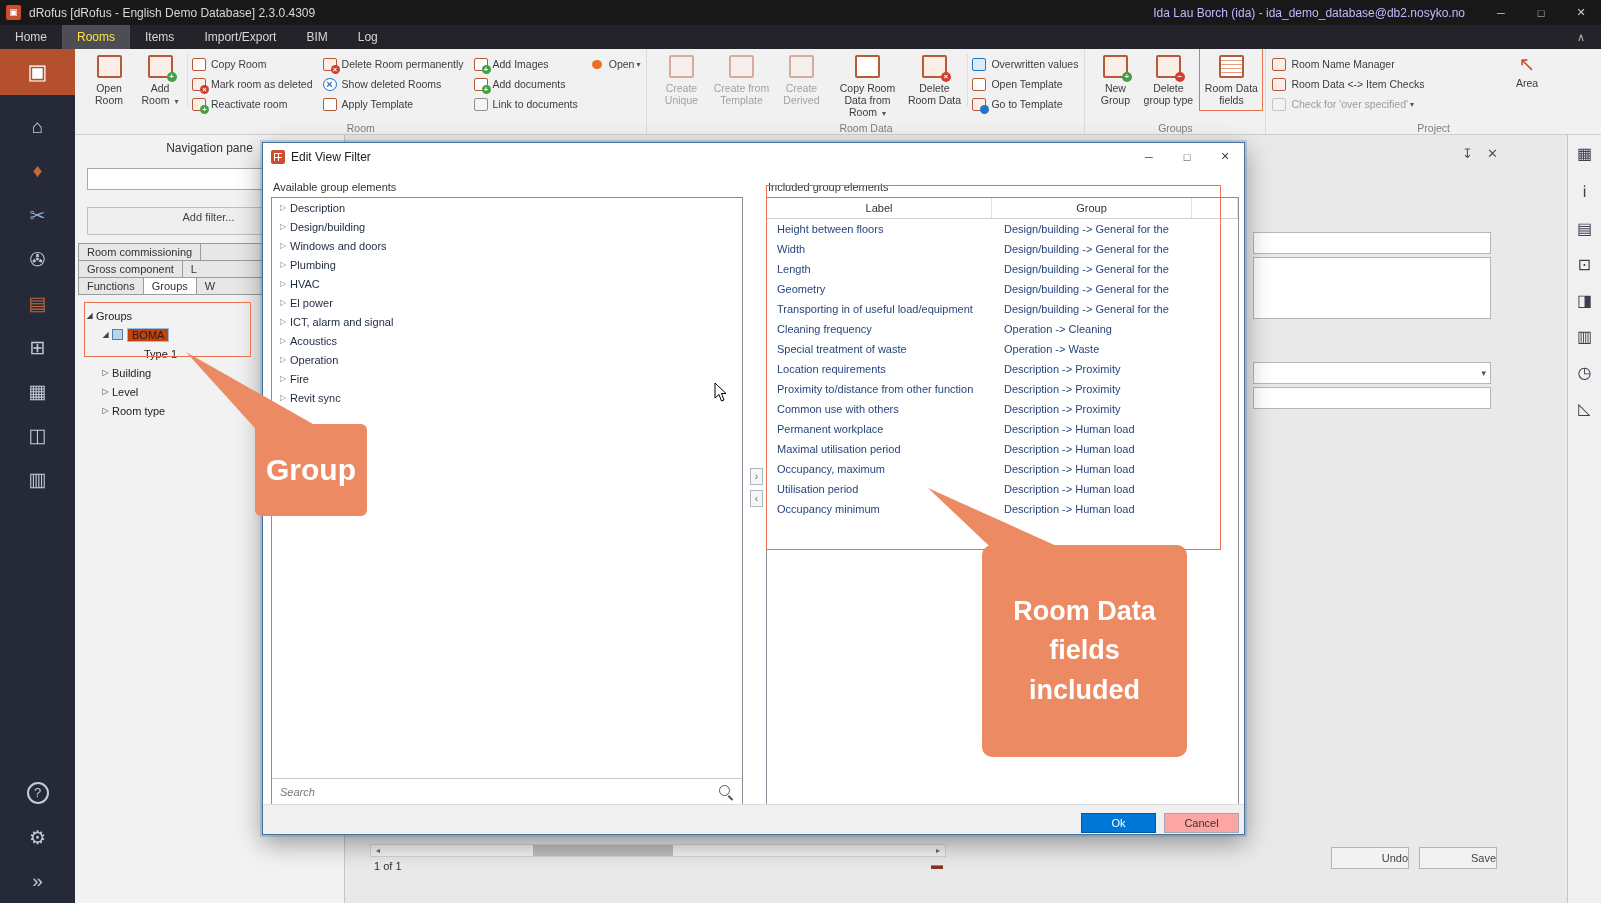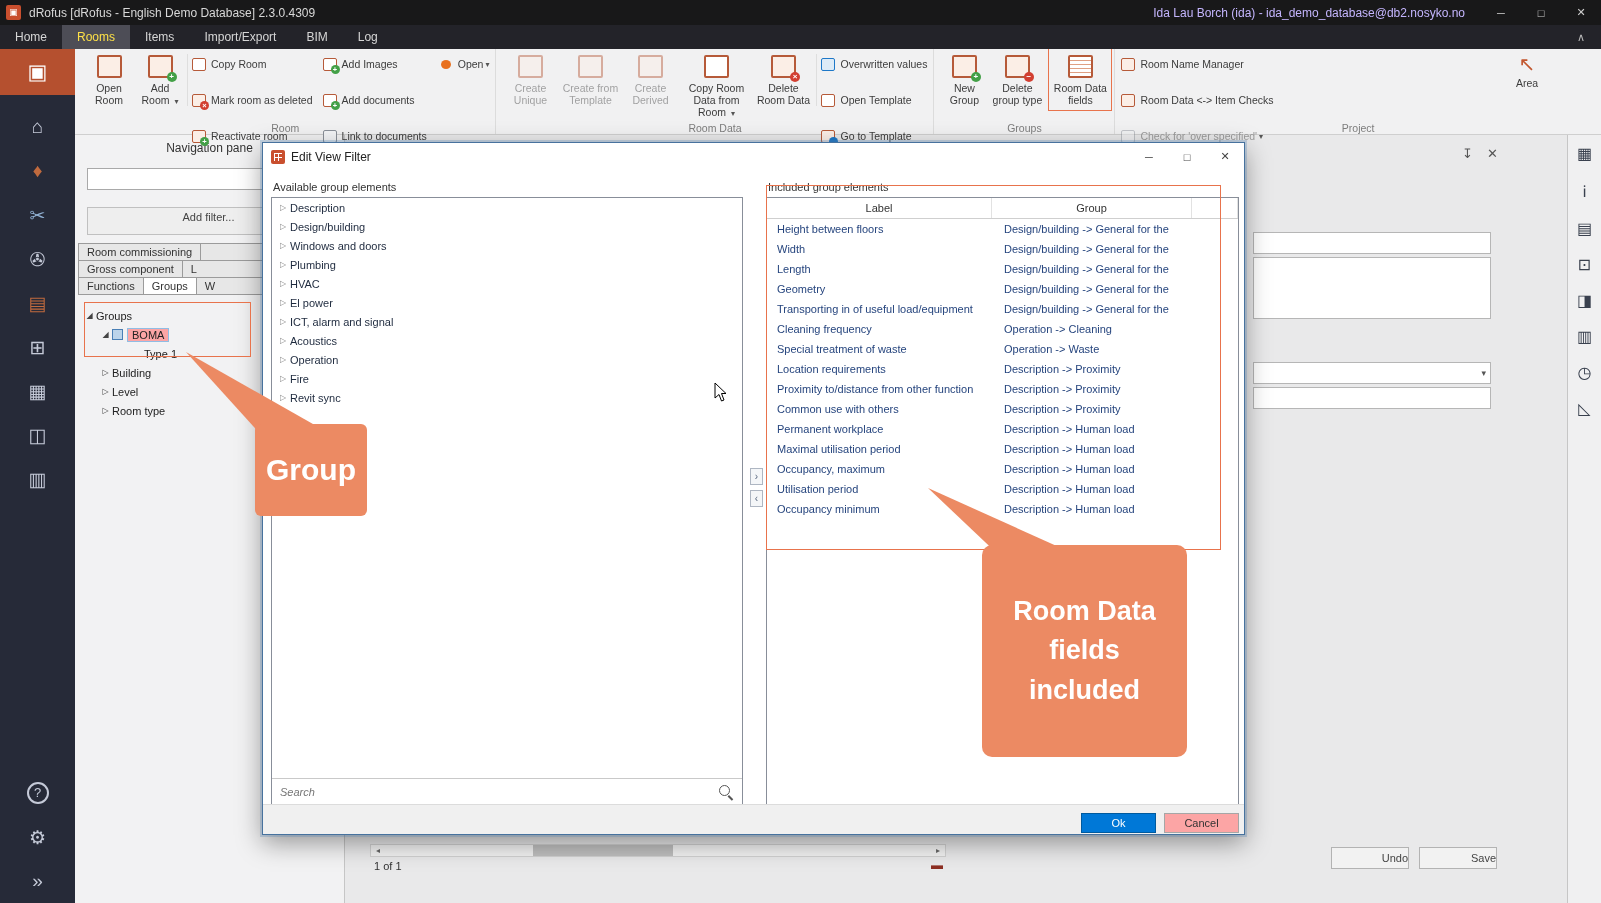--- a/index.html
+++ b/index.html
@@ -37,21 +37,21 @@
 
   
   .ribbon { position:absolute; left:75px; top:49px; right:0; height:86px; background:#f1f1f2;
             border-bottom:1px solid #cfcfcf; display:flex; z-index:3; }
   .rsec { position:relative; display:flex; align-items:flex-start; padding:3px 6px 14px 6px; border-right:1px solid #dcdcdc; }
   .rsec-label { position:absolute; bottom:0; left:0; right:0; text-align:center; font-size:10.5px; color:#7d7d7d; }
   .vsep { width:1px; background:#dedede; align-self:stretch; margin:2px 4px 14px 4px; }
   .bigbtn { width:56px; text-align:center; font-size:10.5px; color:#3c3c3c; line-height:1.15; padding:1px 1px; }
   .bigbtn.disabled { opacity:.45; }
   .bigbtn.hl { outline:1.5px solid #e8734c; outline-offset:3px; }
-  .smallcol { display:flex; flex-direction:column; gap:20px; padding-top:4px; }
+  .smallcol { display:flex; flex-direction:column; gap:4px; padding-top:4px; }
   .smallitem { display:flex; align-items:center; font-size:10.5px; color:#3c3c3c; height:16px; white-space:nowrap; }
   .smallitem.disabled { color:#9b9b9b; }
   .smallitem.disabled .ric { opacity:.45; }
   .slabel { }
   .bcaret, .scaret { font-size:8px; color:#555; margin-left:2px; }
 
   
   .ric { position:relative; display:inline-block; }
   .ric.lg { width:25px; height:23px; margin:2px auto 4px; display:block; }
   .ric.sm { width:14px; height:13px; margin-right:5px; flex:0 0 14px; }
@@ -90,21 +90,21 @@
   .np-tab { border:1px solid #9b9b9b; background:#e7e7e7; padding:0 8px; line-height:16px; font-size:11px;
             color:#333; margin-right:-1px; white-space:nowrap; overflow:hidden; }
   .np-tab.active { background:#fff; }
   .np-tab.fill { flex:1; }
   .np-tree { position:absolute; left:4px; top:171px; right:2px; }
   .tnode { height:19px; display:flex; align-items:center; color:#222; }
   .tarrow { width:13px; text-align:center; color:#444; font-size:8px; flex:0 0 13px; }
   .tspacer { width:13px; flex:0 0 13px; }
   .gt-icon { width:11px; height:11px; background:#bcd4ea; border:1px solid #4a7fb5; margin-right:4px; }
   .tlabel {}
-  .tlabel.sel { background:#fca5a5; border:1px solid #90bde4; padding:0 4px; }
+  .tlabel.sel { background:#c2410c; border:1px solid #90bde4; padding:0 4px; }
 
   
   .panel-controls { position:absolute; left:1462px; top:146px; display:flex; gap:14px; color:#555; font-size:13px; z-index:2; }
   .fbox { position:absolute; background:#fff; border:1px solid #b6b6b6; z-index:1; }
   .combo-caret { position:absolute; right:4px; top:5px; font-size:9px; color:#555; }
   .dockbar { position:absolute; right:0; top:135px; width:34px; bottom:0; background:#f0f0f1;
              border-left:1px solid #c6c6c6; display:flex; flex-direction:column; align-items:center;
              padding-top:9px; gap:17px; color:#39404e; font-size:16px; z-index:2; }
 
   
@@ -257,20 +257,34 @@
           <span class="ric sm bg-x"></span>
           <span class="slabel">Mark room as deleted</span>
         </div>
         <div class="smallitem">
           <span class="ric sm bg-plus"></span>
           <span class="slabel">Reactivate room</span>
         </div>
       </div>
       <div class="smallcol" style="margin-left:10px">
         <div class="smallitem">
+          <span class="ric sm bg-x"></span>
+          <span class="slabel">Delete Room permanently</span>
+        </div>
+        <div class="smallitem">
+          <span class="ric sm xc"></span>
+          <span class="slabel">Show deleted Rooms</span>
+        </div>
+        <div class="smallitem">
+          <span class="ric sm doc"></span>
+          <span class="slabel">Apply Template</span>
+        </div>
+      </div>
+      <div class="smallcol" style="margin-left:10px">
+        <div class="smallitem">
           <span class="ric sm doc bg-plus"></span>
           <span class="slabel">Add Images</span>
         </div>
         <div class="smallitem">
           <span class="ric sm doc bg-plus"></span>
           <span class="slabel">Add documents</span>
         </div>
         <div class="smallitem">
           <span class="ric sm gray"></span>
           <span class="slabel">Link to documents</span>

